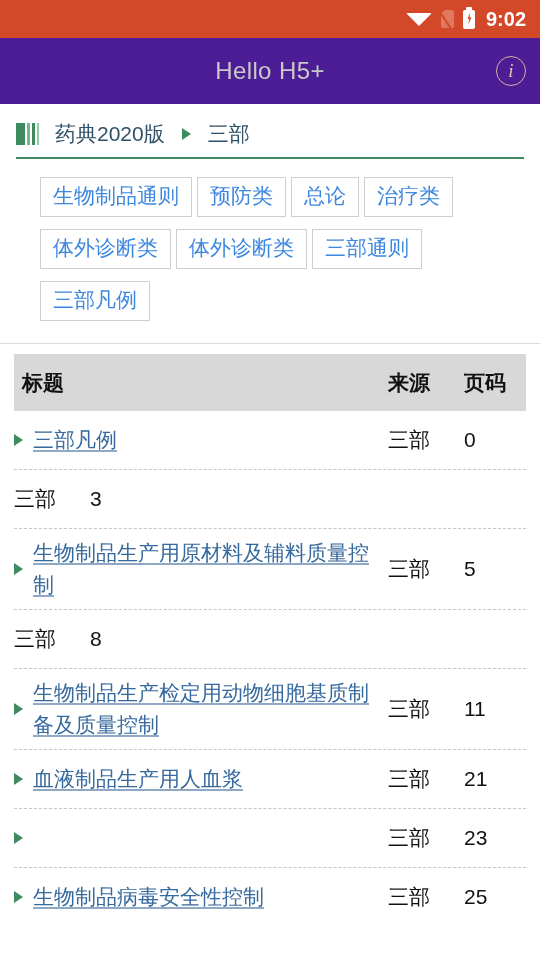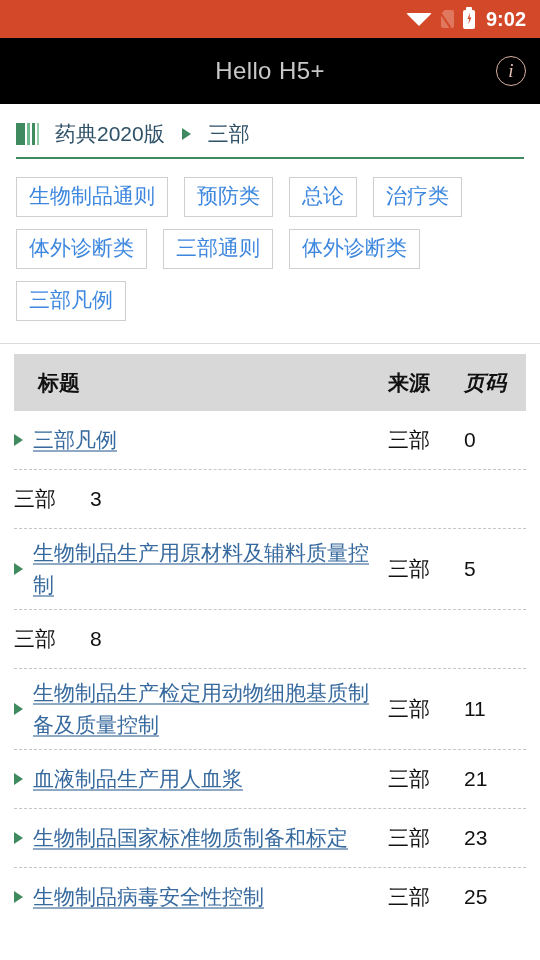--- a/index.html
+++ b/index.html
@@ -71,21 +71,21 @@
     color: #ffffff;
     font-size: 20px;
     font-weight: bold;
     letter-spacing: 0px;
     margin-left: 2px;
   }
 
   
   .appbar {
     height: 66px;
-    background: #000000;
+    background: #4c1d95;
     display: flex;
     align-items: center;
     justify-content: center;
     position: relative;
   }
   .appbar-title {
     color: #c9c9c9;
     font-size: 24px;
     letter-spacing: 0.4px;
   }
@@ -146,22 +146,23 @@
     border-top: 6px solid transparent;
     border-bottom: 6px solid transparent;
     border-left: 9px solid #3f8a5f;
     margin: 0 1px;
   }
 
   
   .tags {
     display: flex;
     flex-wrap: wrap;
-    gap: 12px 16px;
+    gap: 12px 5px;
     padding: 18px 16px 0 16px;
+    margin-left: 24px;
   }
   .tag {
     border: 1px solid #cfcfcf;
     color: #3d87df;
     font-size: 21px;
     padding: 7px 12px 9px 12px;
     background: #ffffff;
     line-height: 1.05;
     white-space: nowrap;
   }
@@ -172,23 +173,23 @@
     border-top: 1px solid #dcdcdc;
     padding-top: 10px;
   }
   .thead {
     background: #d8d8d8;
     display: flex;
     align-items: center;
     margin: 0 14px;
     height: 57px;
   }
-  .th-title { flex: 1; padding-left: 24px; }
+  .th-title { flex: 1; padding-left: 8px; }
   .th-src   { width: 76px; }
-  .th-page  { width: 62px; font-style: italic; }
+  .th-page  { width: 62px; }
   .thead span {
     font-size: 21px;
     font-weight: bold;
     color: #111111;
   }
 
   .row {
     display: flex;
     align-items: center;
     margin: 0 14px;
@@ -265,22 +266,22 @@
       <span class="crumb-text">三部</span>
     </div>
   </div>
 
   <div class="tags">
     <button class="tag">生物制品通则</button>
     <button class="tag">预防类</button>
     <button class="tag">总论</button>
     <button class="tag">治疗类</button>
     <button class="tag">体外诊断类</button>
+    <button class="tag">体外诊断类</button>
     <button class="tag">三部通则</button>
-    <button class="tag">体外诊断类</button>
     <button class="tag">三部凡例</button>
   </div>
 
   <div class="table">
 
     <div class="thead">
       <span class="th-title">标题</span>
       <span class="th-src">来源</span>
       <span class="th-page">页码</span>
     </div>
@@ -327,21 +328,20 @@
         <span class="tri"></span>
         <span class="row-link">血液制品生产用人血浆</span>
       </div>
       <span class="row-src">三部</span>
       <span class="row-page">21</span>
     </div>
 
     <div class="row">
       <div class="row-title">
         <span class="tri"></span>
-        <span class="row-link">生物制品国家标准物质制备和标定</span>
       </div>
       <span class="row-src">三部</span>
       <span class="row-page">23</span>
     </div>
 
     <div class="row">
       <div class="row-title">
         <span class="tri"></span>
         <span class="row-link">生物制品病毒安全性控制</span>
       </div>

